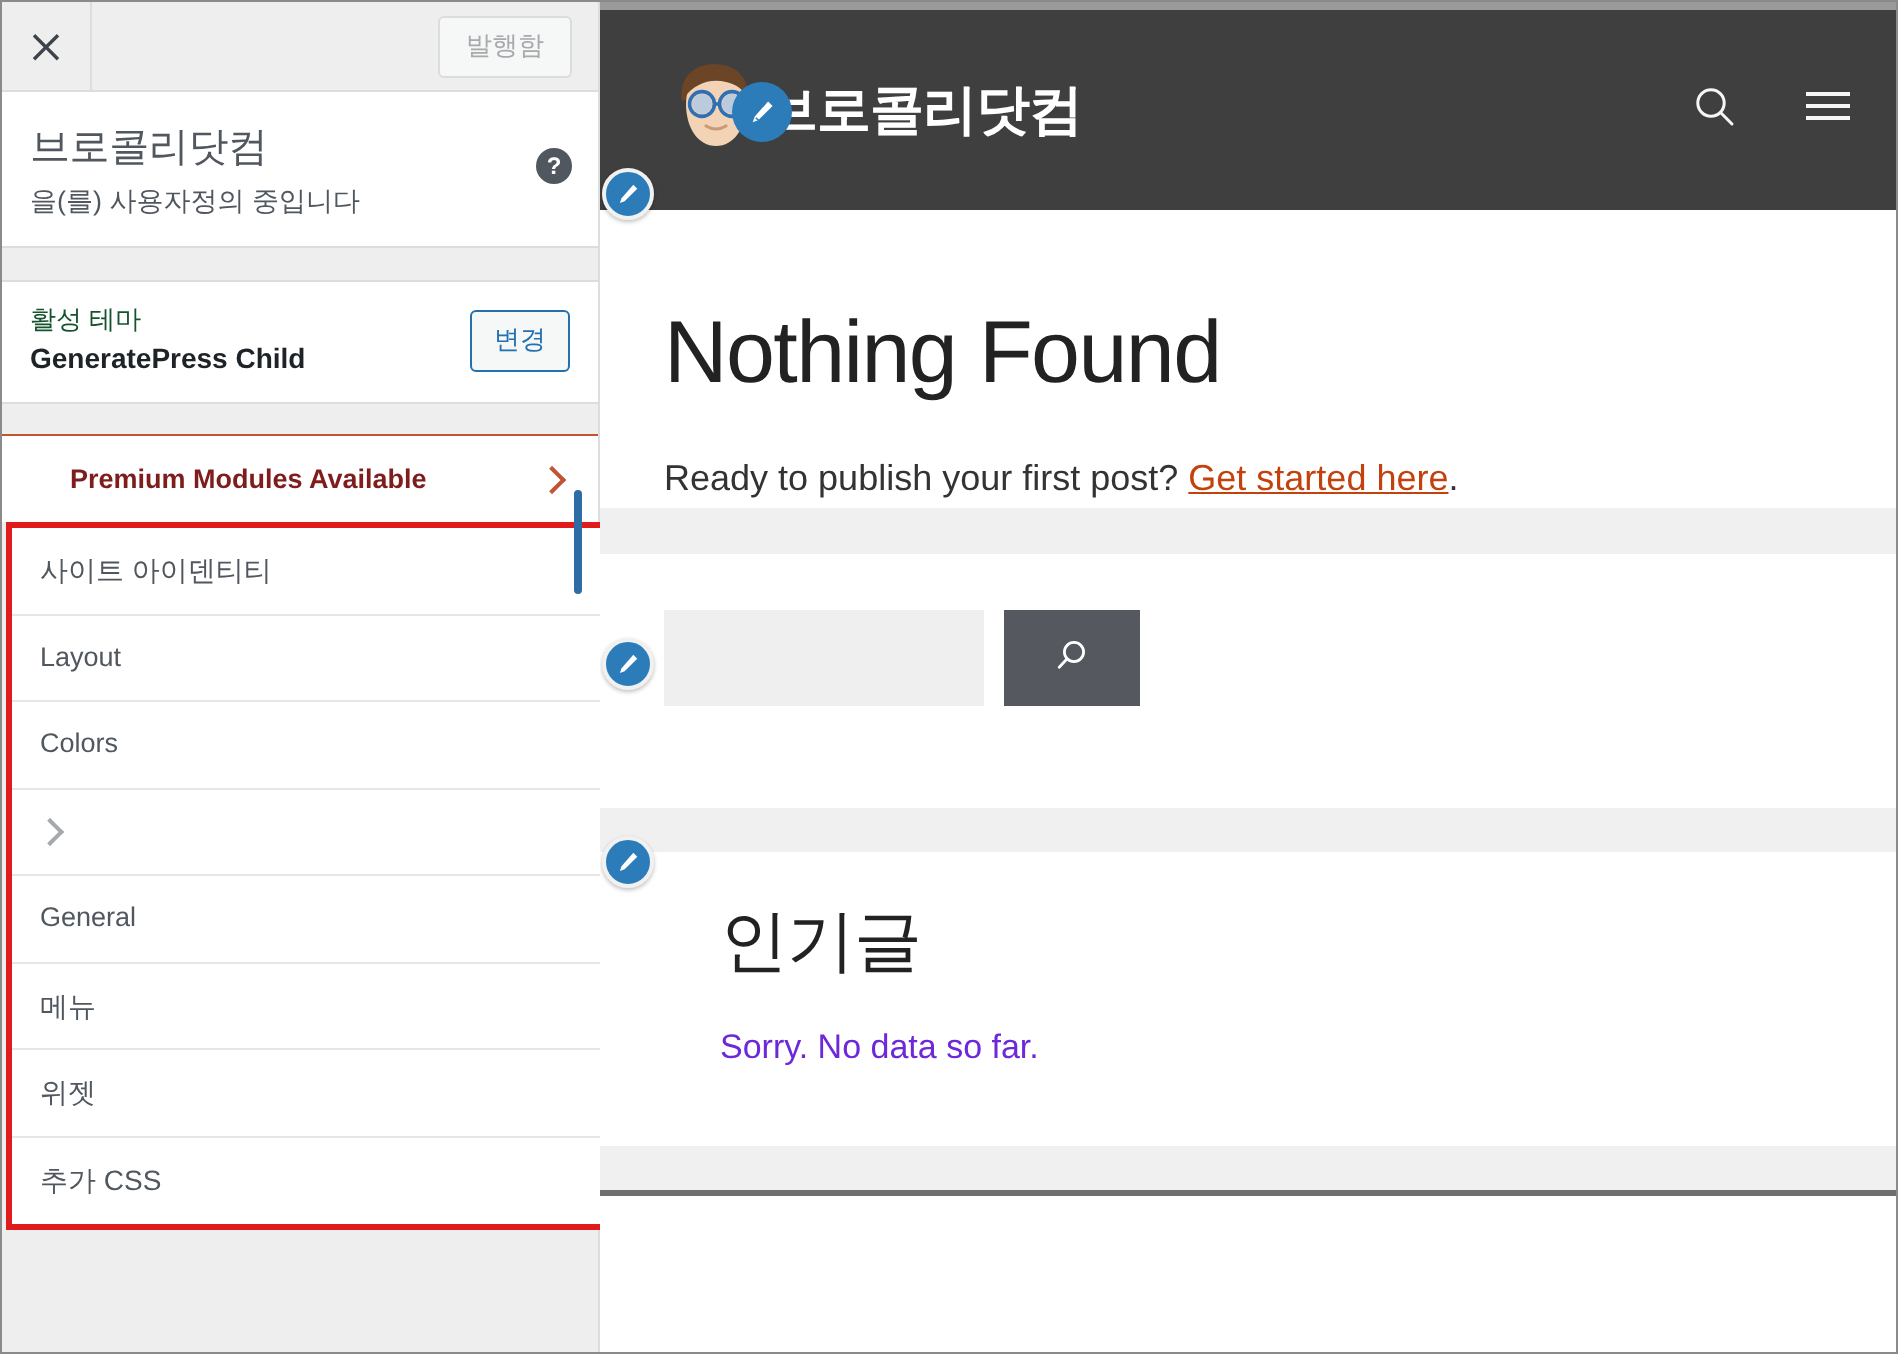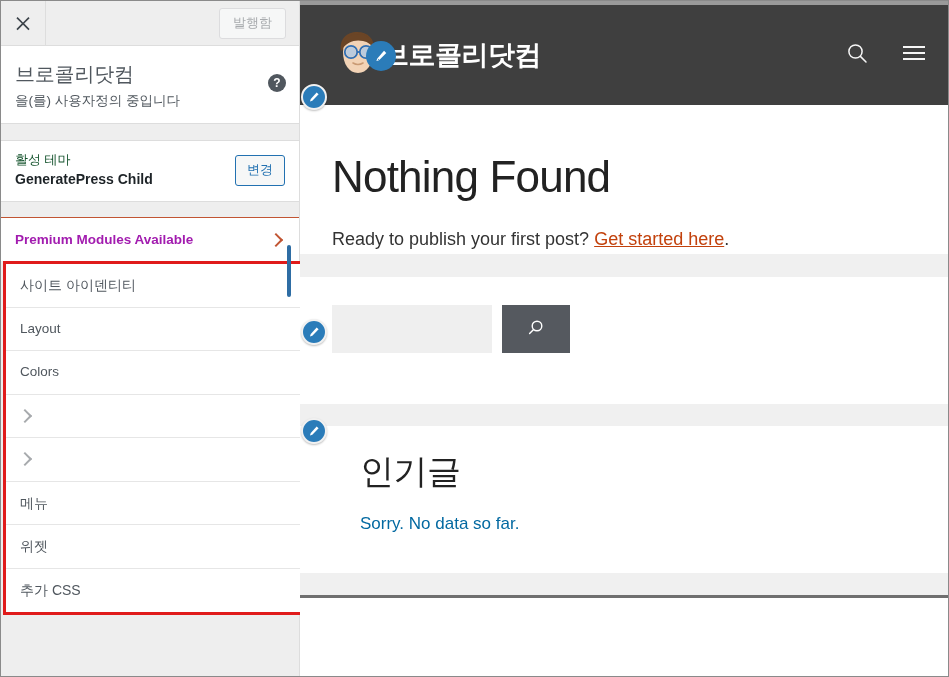--- a/index.html
+++ b/index.html
@@ -127,22 +127,23 @@
     border-top: 1px solid #c15432;
     padding: 0 14px;
     height: 44px;
     display: flex; align-items: center;
     cursor: pointer;
   }
   .premium-label {
     flex: 1 1 auto;
     font-size: 13.5px;
     font-weight: bold;
-    color: #a21caf;
+    color: #7f1d1d;
     line-height: 18px;
+    margin-left: 20px;
   }
 
   
   .section-list {
     position: relative;
     background: #c2410c;
     border: 3px solid #e01b1b;
     margin: 0 4px 0 2px;
     width: 339px;
   }
@@ -279,21 +280,21 @@
 
   .popular-title {
     font-size: 34px;
     font-weight: 300;
     color: #222222;
     line-height: 44px;
     letter-spacing: -0.5px;
   }
   .no-data {
     font-size: 17px;
-    color: #0369a1;
+    color: #6d28d9;
     line-height: 26px;
   }
   .bottom-rule { height: 3px; background: #6f6f6f; }
 </style>
 </head>
 <body>
 
 <div id="app">
 
   <div id="sidebar">
@@ -343,20 +344,21 @@
         <div class="chev"></div>
       </div>
       <div class="section-item">
         <div class="section-label">Colors</div>
         <div class="chev"></div>
       </div>
       <div class="section-item">
         <div class="chev"></div>
       </div>
       <div class="section-item">
+        <div class="section-label">General</div>
         <div class="chev"></div>
       </div>
       <div class="section-item">
         <div class="section-label ko">메뉴</div>
         <div class="chev"></div>
       </div>
       <div class="section-item">
         <div class="section-label ko">위젯</div>
         <div class="chev"></div>
       </div>

